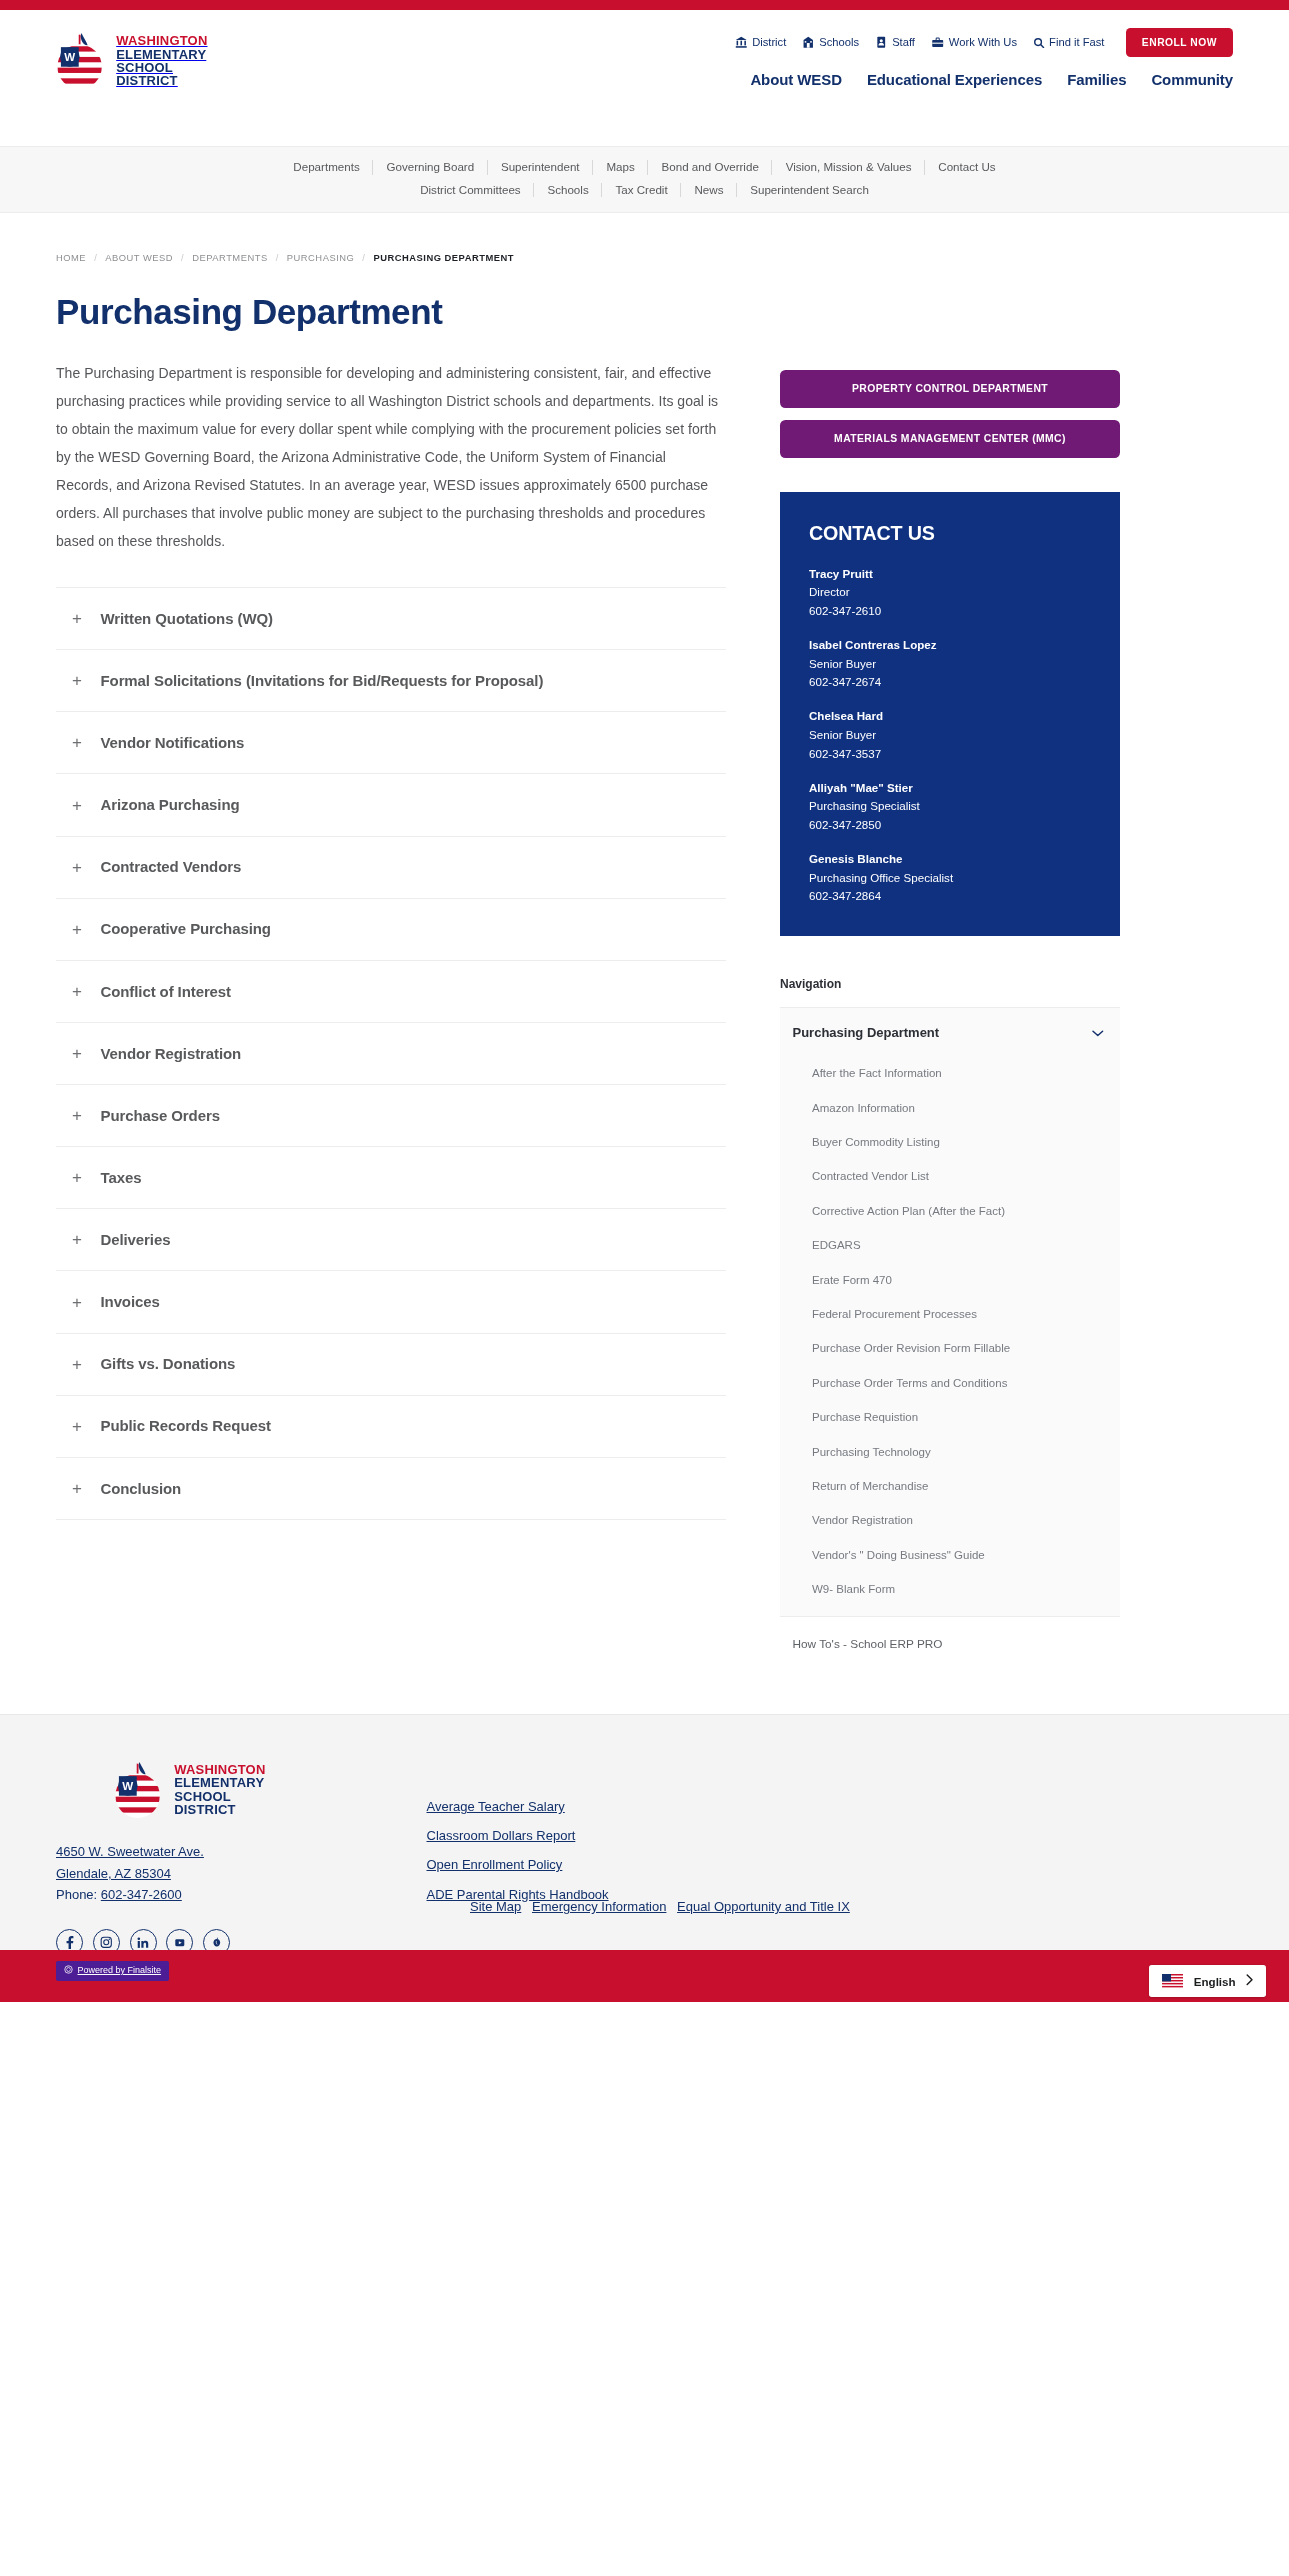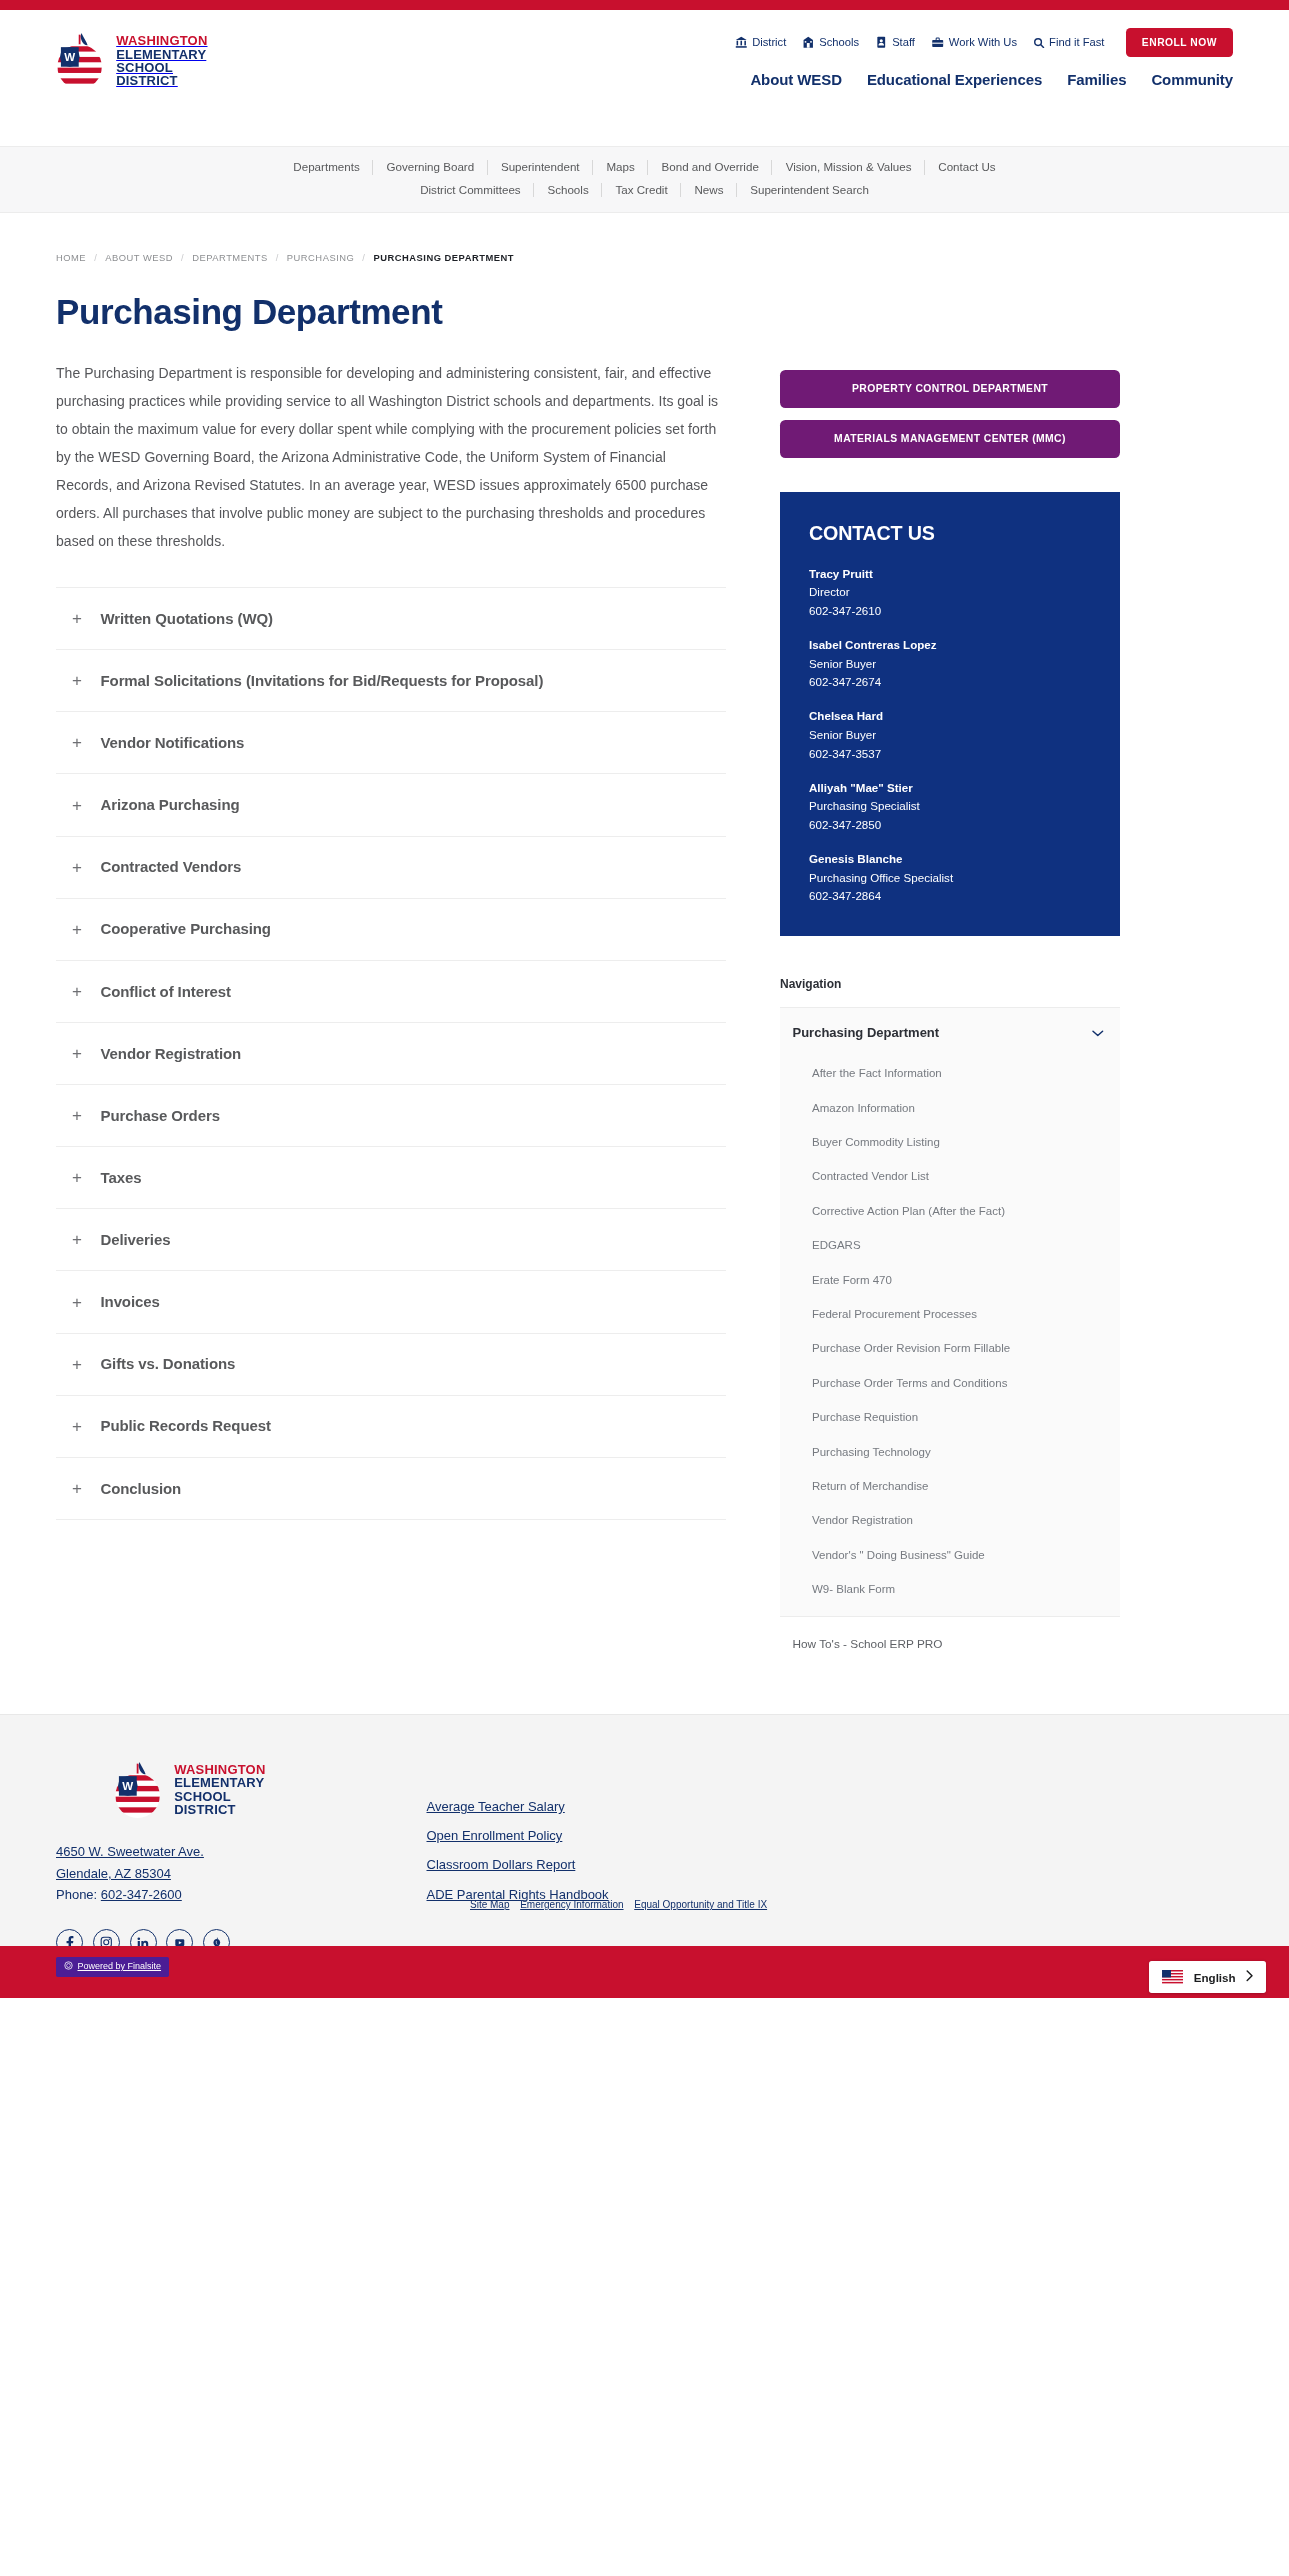--- a/index.html
+++ b/index.html
@@ -212,21 +212,21 @@
   .f-mid a {
     display:block; color:#12306b; font-size:13px; text-decoration:underline;
     line-height:1.28; margin-bottom:12.5px;
   }
   .foot-legal {
     max-width:1289px; margin:0 auto; padding:0 56px;
     margin-top:-57px;
   }
   .foot-legal-row { display:flex; gap:10.7px; padding-left: 414px;}
   .foot-legal-row a {
-    color:#12306b; font-size:10px; text-decoration:underline;
+    color:#12306b; font-size:13px; text-decoration:underline;
   }
 
   .redstrip { background:#c8102e; height:52px; position:relative; }
   .finalsite {
     position:absolute; left:56px; top:10.7px;
     background:#4c1d95; color:#fff; font-size:9px;
     padding:4.5px 8px; display:flex; align-items:flex-start; gap:4.5px;
     border-radius:1.8px;
   }
   .lang-pill {
@@ -582,22 +582,22 @@
               <path d="M8 3.5c2.8 0 4.6 2 4.6 5S10.8 14 8 14s-4.6-2.5-4.6-5.5 1.8-5 4.6-5z"></path>
               <path d="M8.4 1.2c.9 1 1.2 2 .8 3-.9-.3-1.5-1.3-.8-3z" fill="#12306b"></path>
               <path d="M7.6 6.2 C7 7.6 7.2 9.6 8.4 11" stroke="#fff" stroke-width="1" fill="none"></path>
             </svg>
         </a>
       </div>
     </div>
 
     <div class="f-mid">
       <a href="#">Average Teacher Salary</a>
+      <a href="#">Classroom Dollars Report</a>
       <a href="#">Open Enrollment Policy</a>
-      <a href="#">Classroom Dollars Report</a>
       <a href="#">ADE Parental Rights Handbook</a>
     </div>
   </div>
 
   <div class="foot-legal">
     <div class="foot-legal-row">
       <a href="#">Site Map</a>
       <a href="#">Emergency Information</a>
       <a href="#">Equal Opportunity and Title IX</a>
     </div>

